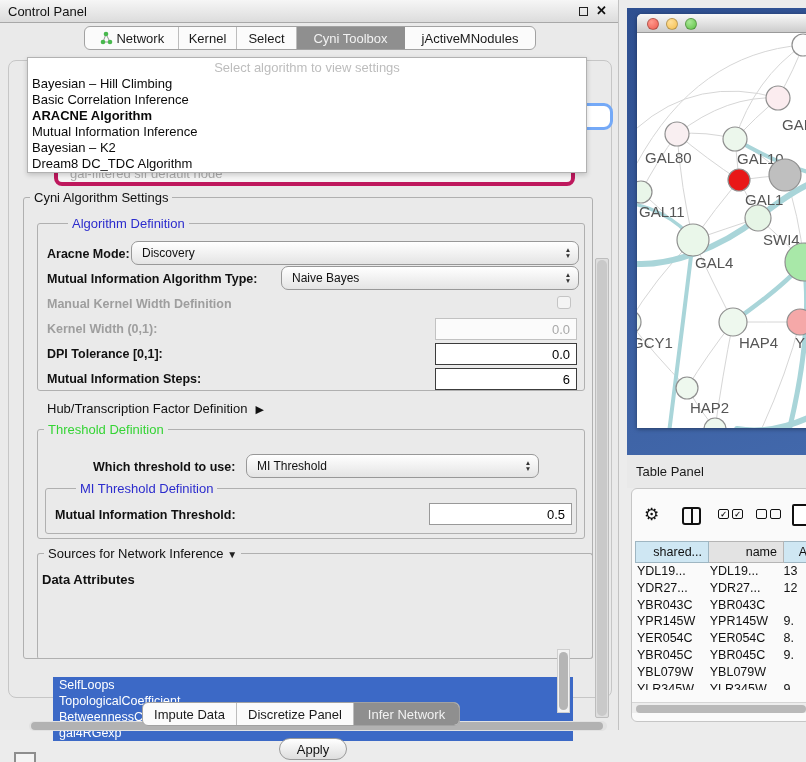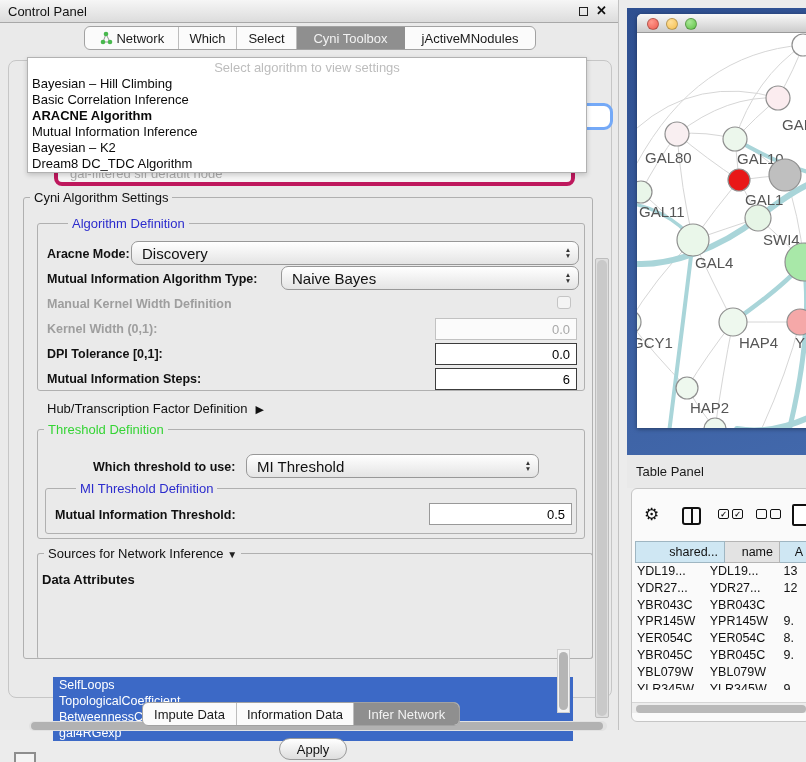--- a/index.html
+++ b/index.html
@@ -35,21 +35,21 @@
   .groupbox > .gb-label { position:absolute; top:-8px; left:6px; background:#eaeaea;
                           padding:0 4px; font-size:13px; white-space:nowrap; }
   .lbl-blue { color:#2c2ccd;margin-left:24px; }
   .lbl-green { color:#35d435; }
 
   .fieldlabel { position:absolute; font-size:12.5px; font-weight:bold; color:#111; white-space:nowrap; }
   .fieldlabel.disabled { color:#9e9e9e; }
 
   .combo { position:absolute; height:24px; border:1px solid #989898; border-radius:7px;
            background:linear-gradient(#ffffff,#e4e4e4); display:flex; align-items:center; }
-  .combo .combo-text { font-size:15px; padding-left:10px; flex:1; color:#111; white-space:nowrap; overflow:hidden; }
+  .combo .combo-text { font-size:12px; padding-left:10px; flex:1; color:#111; white-space:nowrap; overflow:hidden; }
   .combo .stepper { width:18px; text-align:center; color:#333; font-size:6.5px; line-height:6px; padding-right:2px; }
 
   .numinput { position:absolute; height:22px; background:#fff; font-size:13px;
               display:flex; align-items:center; justify-content:flex-end; padding-right:6px; }
   .numinput.strong { border:1.5px solid #3c3c3c; color:#000; }
   .numinput.dim { border:1px solid #c2c2c2; background:#fbfbfb; color:#a8a8a8; }
   .numinput.norm { border:1px solid #999; color:#000; }
 
   .checkbox { position:absolute; width:14px; height:13px; border:1.5px solid #c4c4c4;
               border-radius:3px; background:#f4f4f4; }
@@ -149,21 +149,21 @@
     <div id="top-tabs" class="seg">
         <div class="tab" style="width: 94px;"><svg width="14" height="14" viewBox="0 0 14 14">
             <line x1="4" y1="11" x2="7" y2="3" stroke="#9a9a9a"></line>
             <line x1="7" y1="3" x2="11" y2="11" stroke="#9a9a9a"></line>
             <line x1="4" y1="11" x2="11" y2="11" stroke="#9a9a9a"></line>
             <circle cx="4" cy="11" r="2.3" fill="#49b84e"></circle>
             <circle cx="7" cy="3" r="2.3" fill="#49b84e"></circle>
             <circle cx="11" cy="11" r="2.3" fill="#49b84e"></circle>
           </svg>&nbsp;<span>Network</span></div>
         <div class="tab" style="width: 58px;">
-          <span>Which</span>
+          <span>Kernel</span>
         </div>
         <div class="tab" style="width: 60px; justify-content: center;">
           <span>Select</span>
         </div>
         <div class="tab selected" style="width: 108px;">
           <span>Cyni Toolbox</span>
         </div>
         <div class="tab" style="width: 130px;">
           <span>jActiveMNodules</span>
         </div>
@@ -273,21 +273,21 @@
 
     <div class="vscroll" style="left:595px; top:258px;">
         <div class="thumb"></div>
       </div>
 
     <div id="bottom-tabs" class="seg">
         <div class="tab" style="width: 94px;">
           <span>Impute Data</span>
         </div>
         <div class="tab" style="width: 117px;">
-          <span>Information Data</span>
+          <span>Discretize Panel</span>
         </div>
         <div class="tab selected" style="width: 105px;">
           <span>Infer Network</span>
         </div>
       </div>
   </div>
 
   <div class="mini-box"></div>
 
   <div class="blue-frame">
@@ -372,22 +372,22 @@
     <div class="tp-toolbar">
       <span class="icon-gear">⚙</span>
       <span class="icon-split"></span>
       <span class="cb" style="left:86px; top:20px;">✓</span>
       <span class="cb" style="left:100px; top:20px;">✓</span>
       <span class="cb" style="left:124px; top:20px;"></span>
       <span class="cb" style="left:138px; top:20px;"></span>
       <span class="icon-page"></span>
     </div>
     <div class="tbl-head" id="tbl-head">
-        <div class="hc blue" style="width: 90px;">shared...</div>
-        <div class="hc gray" style="width: 55px;">name</div>
+        <div class="hc blue" style="width: 74px;">shared...</div>
+        <div class="hc gray" style="width: 75px;">name</div>
         <div class="hc blue" style="width: 30px;">A</div>
       </div>
     <div class="tbl-rows" id="tbl-rows">
         <div class="trow">
           <div class="tc" style="width: 74px;">YDL19...</div>
           <div class="tc" style="width: 75px;">YDL19...</div>
           <div class="tc" style="width: 30px;">13</div>
         </div>
         <div class="trow">
           <div class="tc" style="width: 74px;">YDR27...</div>

